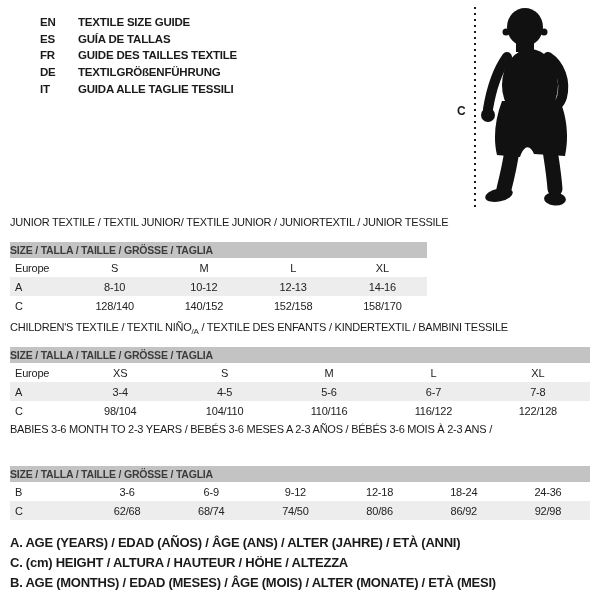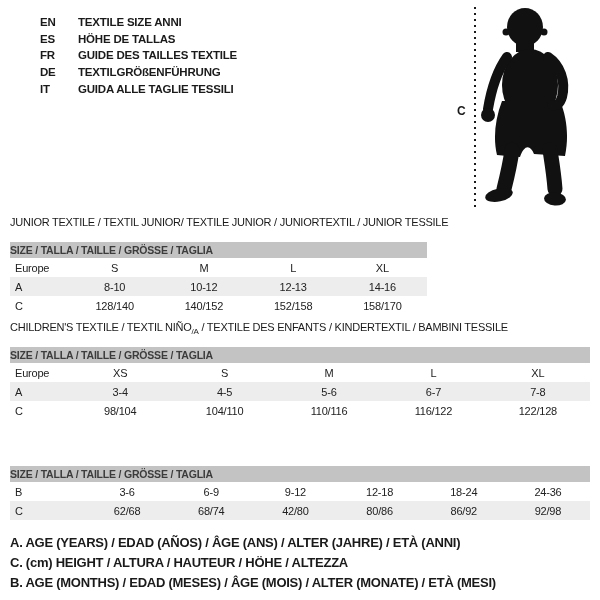--- a/index.html
+++ b/index.html
@@ -41,25 +41,25 @@
   .footnote{height:20px;font-size:13px;font-weight:bold;letter-spacing:-0.25px;display:flex;align-items:center;}
 </style>
 </head>
 <body>
 
 <div id="canvas">
 
   <div class="langs">
     <div class="lang-row">
       <span class="lang-code">EN</span>
-      <span>TEXTILE SIZE ANNI</span>
+      <span>TEXTILE SIZE GUIDE</span>
     </div>
     <div class="lang-row">
       <span class="lang-code">ES</span>
-      <span>HÖHE DE TALLAS</span>
+      <span>GUÍA DE TALLAS</span>
     </div>
     <div class="lang-row">
       <span class="lang-code">FR</span>
       <span>GUIDE DES TAILLES TEXTILE</span>
     </div>
     <div class="lang-row">
       <span class="lang-code">DE</span>
       <span>TEXTILGRÖßENFÜHRUNG</span>
     </div>
     <div class="lang-row">
@@ -145,37 +145,38 @@
       <span class="tlabel">C</span>
       <span class="tcell">98/104</span>
       <span class="tcell">104/110</span>
       <span class="tcell">110/116</span>
       <span class="tcell">116/122</span>
       <span class="tcell">122/128</span>
     </div>
   </div>
 
   <div class="sec-title" style="left:10px;top:420px;">
+    <div>BABIES 3-6 MONTH TO 2-3 YEARS / BEBÉS 3-6 MESES A 2-3 AÑOS / BÉBÉS 3-6 MOIS À 2-3 ANS /</div>
   </div>
   <div class="tbl t3" style="left:10px;top:466px;width:580px;">
     <div class="size-bar">SIZE / TALLA / TAILLE / GRÖSSE / TAGLIA</div>
     <div class="trow">
       <span class="tlabel">B</span>
       <span class="tcell">3-6</span>
       <span class="tcell">6-9</span>
       <span class="tcell">9-12</span>
       <span class="tcell">12-18</span>
       <span class="tcell">18-24</span>
       <span class="tcell">24-36</span>
     </div>
     <div class="trow alt">
       <span class="tlabel">C</span>
       <span class="tcell">62/68</span>
       <span class="tcell">68/74</span>
-      <span class="tcell">42/80</span>
+      <span class="tcell">74/50</span>
       <span class="tcell">80/86</span>
       <span class="tcell">86/92</span>
       <span class="tcell">92/98</span>
     </div>
   </div>
 
   <div class="footnotes">
     <div class="footnote">A. AGE (YEARS) / EDAD (AÑOS) / ÂGE (ANS) / ALTER (JAHRE) / ETÀ (ANNI)</div>
     <div class="footnote">C. (cm) HEIGHT / ALTURA / HAUTEUR / HÖHE / ALTEZZA</div>
     <div class="footnote">B. AGE (MONTHS) / EDAD (MESES) / ÂGE (MOIS) / ALTER (MONATE) / ETÀ (MESI)</div>

